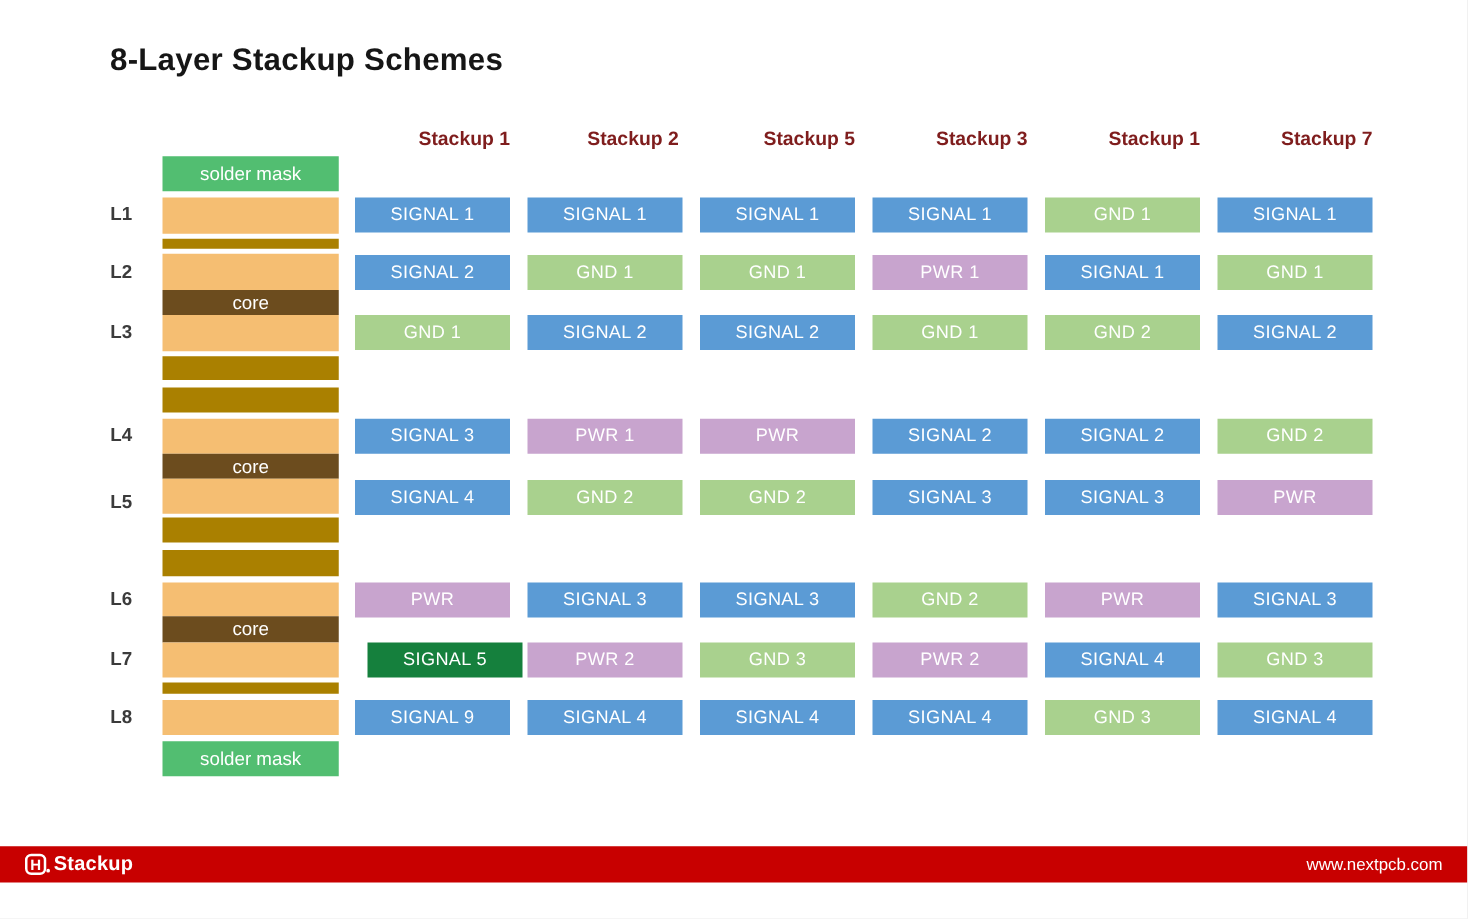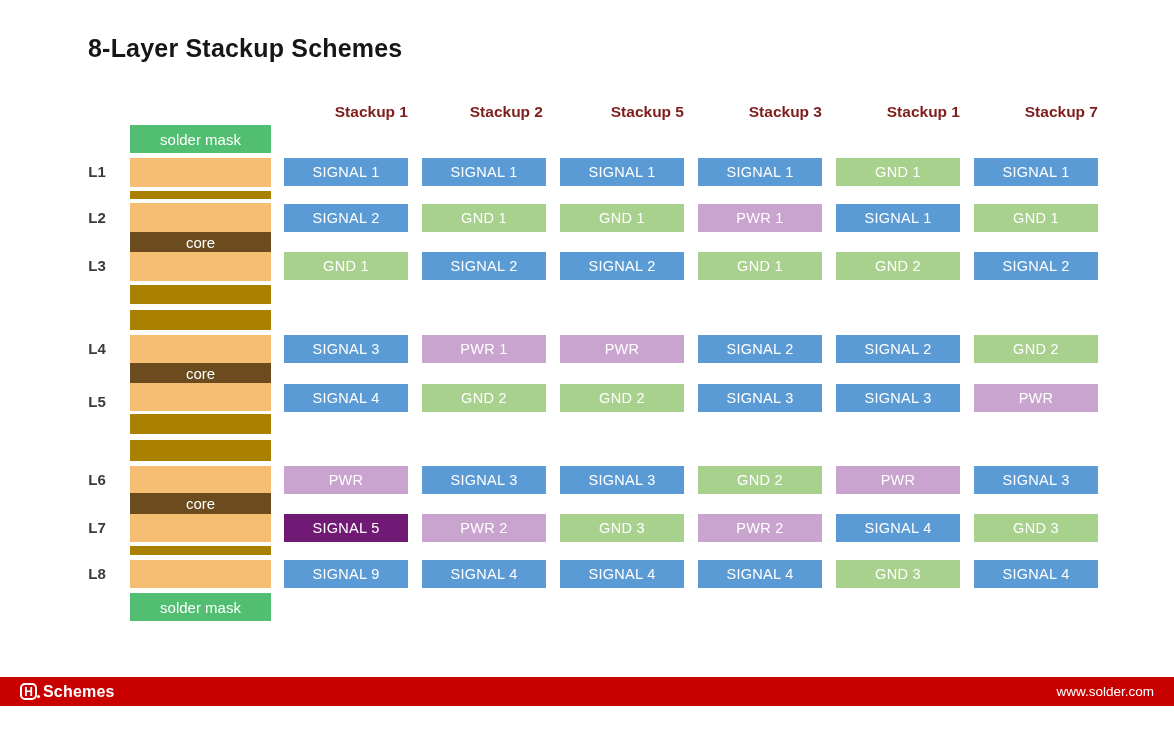--- a/index.html
+++ b/index.html
@@ -119,37 +119,37 @@
       <div class="cell" style="left: 560px; top: 384px; background: rgb(169, 209, 142);">GND 2</div>
       <div class="cell" style="left: 698px; top: 384px; background: rgb(91, 155, 213);">SIGNAL 3</div>
       <div class="cell" style="left: 836px; top: 384px; background: rgb(91, 155, 213);">SIGNAL 3</div>
       <div class="cell" style="left: 974px; top: 384px; background: rgb(200, 164, 206);">PWR</div>
       <div class="cell" style="left: 284px; top: 466px; background: rgb(200, 164, 206);">PWR</div>
       <div class="cell" style="left: 422px; top: 466px; background: rgb(91, 155, 213);">SIGNAL 3</div>
       <div class="cell" style="left: 560px; top: 466px; background: rgb(91, 155, 213);">SIGNAL 3</div>
       <div class="cell" style="left: 698px; top: 466px; background: rgb(169, 209, 142);">GND 2</div>
       <div class="cell" style="left: 836px; top: 466px; background: rgb(200, 164, 206);">PWR</div>
       <div class="cell" style="left: 974px; top: 466px; background: rgb(91, 155, 213);">SIGNAL 3</div>
-      <div class="cell" style="left: 284px; top: 514px; background: #701a75;">SIGNAL 5</div>
+      <div class="cell" style="left: 294px; top: 514px; background: #15803d;">SIGNAL 5</div>
       <div class="cell" style="left: 422px; top: 514px; background: rgb(200, 164, 206);">PWR 2</div>
       <div class="cell" style="left: 560px; top: 514px; background: rgb(169, 209, 142);">GND 3</div>
       <div class="cell" style="left: 698px; top: 514px; background: rgb(200, 164, 206);">PWR 2</div>
       <div class="cell" style="left: 836px; top: 514px; background: rgb(91, 155, 213);">SIGNAL 4</div>
       <div class="cell" style="left: 974px; top: 514px; background: rgb(169, 209, 142);">GND 3</div>
       <div class="cell" style="left: 284px; top: 560px; background: rgb(91, 155, 213);">SIGNAL 9</div>
       <div class="cell" style="left: 422px; top: 560px; background: rgb(91, 155, 213);">SIGNAL 4</div>
       <div class="cell" style="left: 560px; top: 560px; background: rgb(91, 155, 213);">SIGNAL 4</div>
       <div class="cell" style="left: 698px; top: 560px; background: rgb(91, 155, 213);">SIGNAL 4</div>
       <div class="cell" style="left: 836px; top: 560px; background: rgb(169, 209, 142);">GND 3</div>
       <div class="cell" style="left: 974px; top: 560px; background: rgb(91, 155, 213);">SIGNAL 4</div>
     </div>
 
   <div class="footer-bar" style="background: rgb(200, 0, 0);">
     <div class="brand">
       <span class="brand-logo">
         <span>H</span>
         <span class="brand-dot"></span>
       </span>
-      <span class="brand-name">Schemes</span>
+      <span class="brand-name">Stackup</span>
     </div>
-    <div class="footer-url">www.solder.com</div>
+    <div class="footer-url">www.nextpcb.com</div>
   </div>
 </div>
 
 </body></html>

